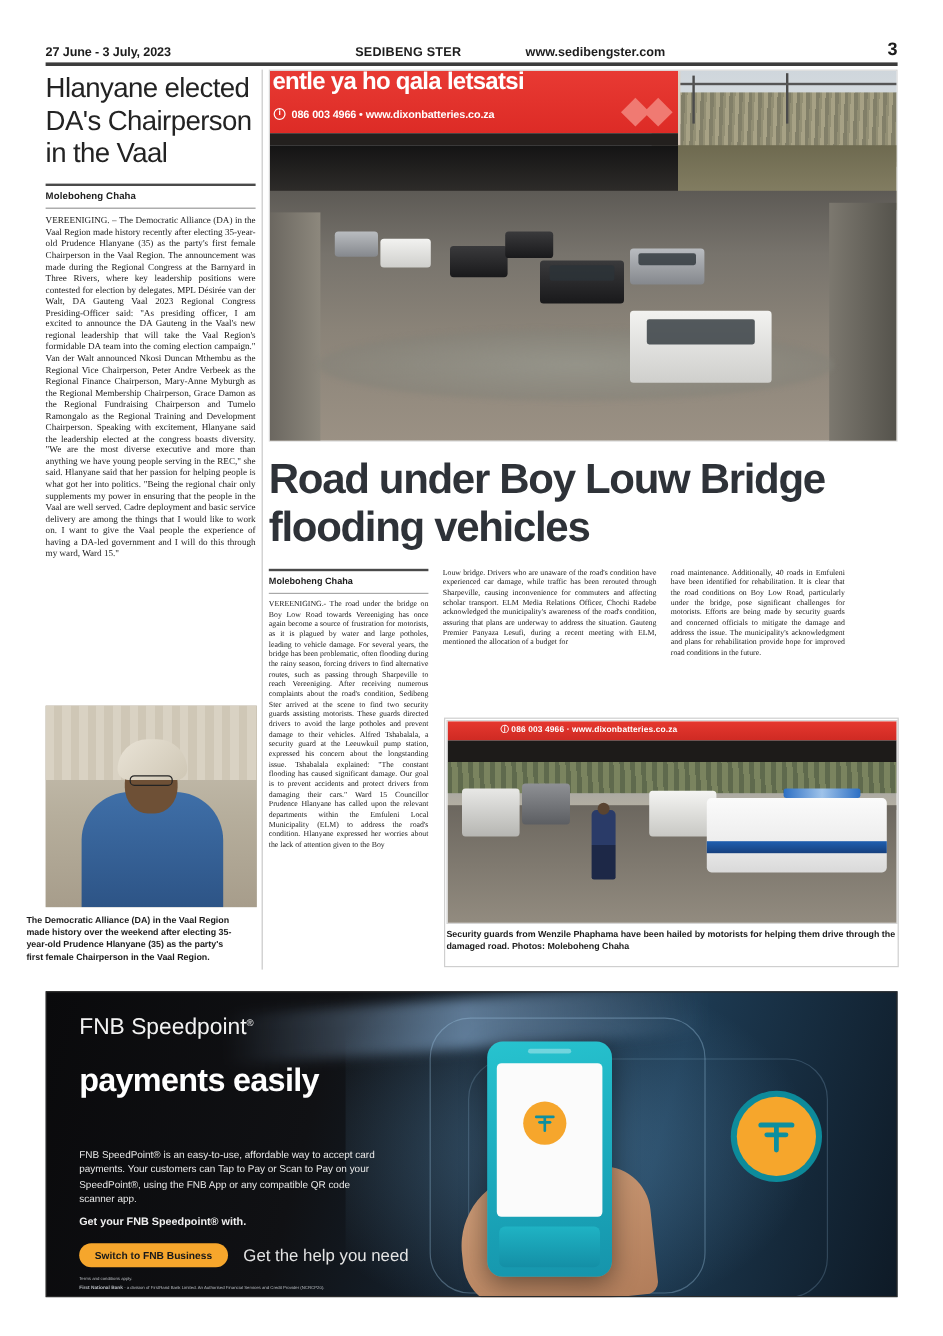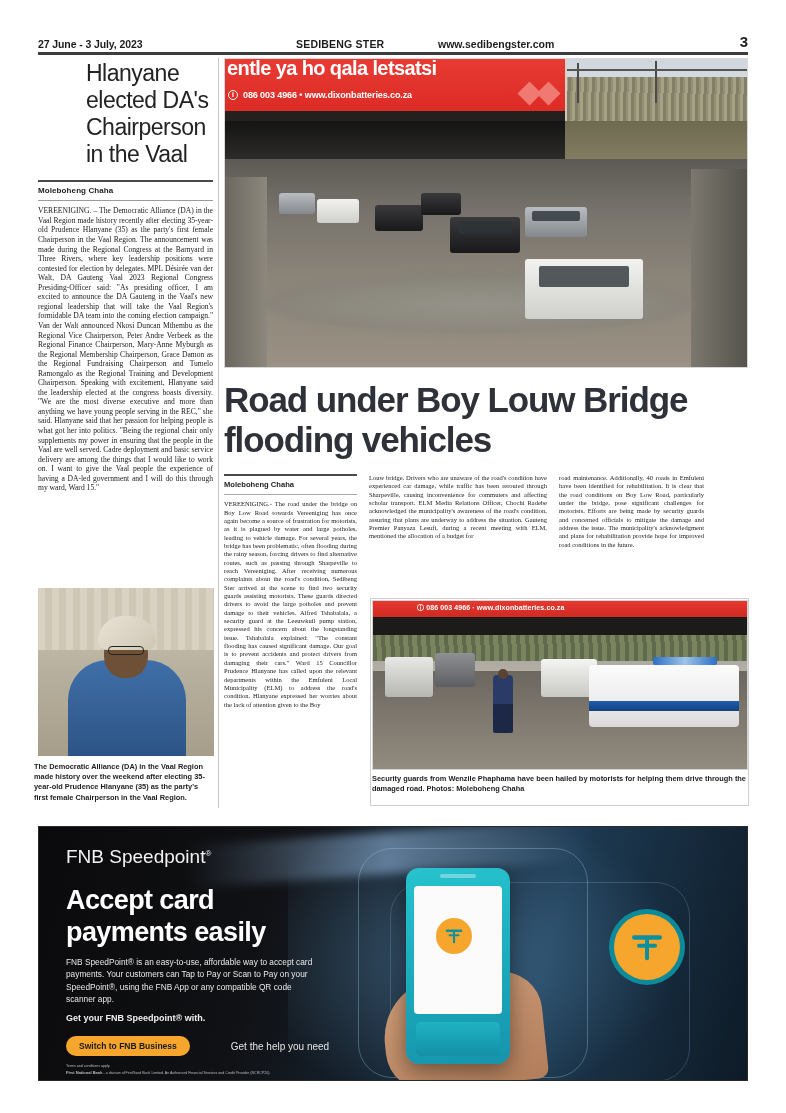--- a/index.html
+++ b/index.html
@@ -25,21 +25,20 @@
               position:absolute; left:400px; bottom:0; }
   .mast-page { font-size:15px; font-weight:700; color:#1d1d1d; }
   .mast-rule { position:absolute; left:38px; top:52px; width:710px; height:2.5px; background:#3c3c3c; }
 
   
   .left-col { position:absolute; left:38px; top:60px; width:175px; }
   .lead-head {
     font-family:"Liberation Sans", sans-serif;
     font-size:23px; line-height:27px; font-weight:400; color:#232323;
     letter-spacing:-.5px;
-    margin-left:48px;
   }
   .byline-wrap { margin-top:12px; }
   .byline-rule { height:1.6px; background:#4a4a4a; width:100%; }
   .byline {
     font-family:"Liberation Sans", sans-serif;
     font-size:8px; font-weight:700; color:#1d1d1d;
     padding:4px 0 5px 0; letter-spacing:.1px;
   }
   .byline-rule2 { height:.8px; background:#9a9a9a; width:100%; }
   .body-text {
@@ -48,21 +47,21 @@
     margin-top:6px;
   }
   .body-text p { margin:0; text-align:justify; }
 
   
   .portrait {
     position:absolute; left:38px; top:588px; width:176px; height:168px;
     overflow:hidden; background:#b9b2a6;
   }
   .cap-left {
-    position:absolute; left:34px; top:762px; width:176px;
+    position:absolute; left:22px; top:762px; width:176px;
     font-family:"Liberation Sans", sans-serif;
     font-size:7.4px; line-height:10.2px; font-weight:700; color:#1d1d1d;
   }
 
   
   .vrule { position:absolute; left:218px; top:58px; width:1px; height:750px; background:#c9c9c9; }
 
   
   .main { position:absolute; left:224px; top:58px; width:524px; }
 
@@ -247,21 +246,21 @@
     font-family:"Liberation Sans", sans-serif; font-size:9px; line-height:13px;
     color:#f0f0f0; font-weight:600;
   }
   .ad-btnrow { position:absolute; left:28px; top:210px; display:flex; align-items:center; gap:13px; }
   .ad-btn {
     background:#f6a62c; color:#17181a; border-radius:11px;
     font-family:"Liberation Sans", sans-serif; font-size:8.5px; font-weight:700;
     padding:5px 13px; white-space:nowrap;
   }
   .ad-help {
-    font-family:"Liberation Sans", sans-serif; font-size:10px; color:#e4e4e4; font-weight:400;margin-left:28px;
+    font-family:"Liberation Sans", sans-serif; font-size:14px; color:#e4e4e4; font-weight:400;
   }
   .ad-fine {
     position:absolute; left:28px; top:238px; width:420px;
     font-family:"Liberation Sans", sans-serif; font-size:3.6px; line-height:5.6px; color:#b9bdc2;
   }
   .ad-fine b { font-size:4px; }
 
   
   .dev-shell {
     position:absolute; left:320px; top:22px; width:230px; height:230px;
@@ -433,21 +432,20 @@
 
   <div class="ad">
     <div class="ad-glow"></div>
     <div class="ad-streak"></div>
 
     <div class="ad-brand">
       <span>FNB Speedpoint</span><sup>®</sup>
     </div>
 
     <div class="ad-h1">
-      <div>Accept card</div>
       <div>payments easily</div>
     </div>
 
     <div class="ad-p">FNB SpeedPoint® is an easy-to-use, affordable way to accept card payments. Your customers can Tap to Pay or Scan to Pay on your SpeedPoint®, using the FNB App or any compatible QR code scanner app.</div>
     <div class="ad-cta">Get your FNB Speedpoint® with.</div>
 
     <div class="ad-btnrow">
       <div class="ad-btn">Switch to FNB Business</div>
       <div class="ad-help">Get the help you need</div>
     </div>

